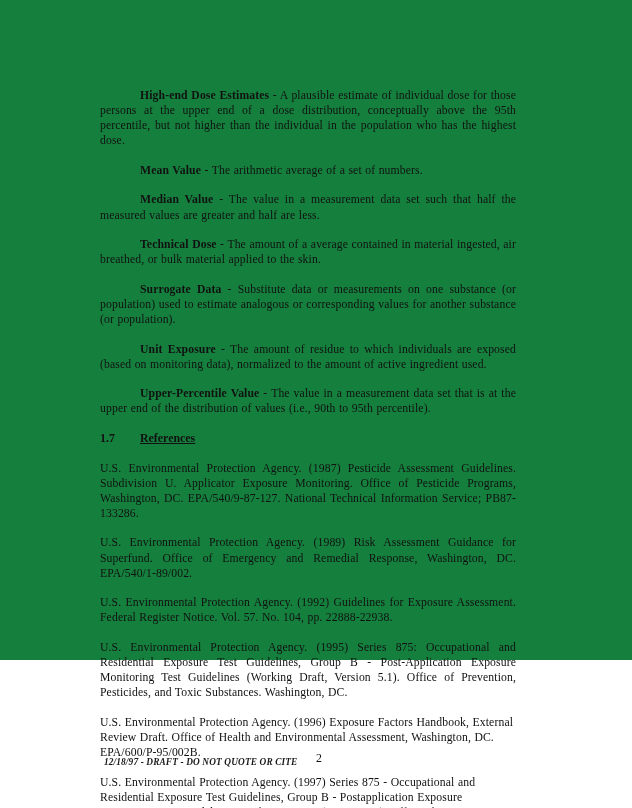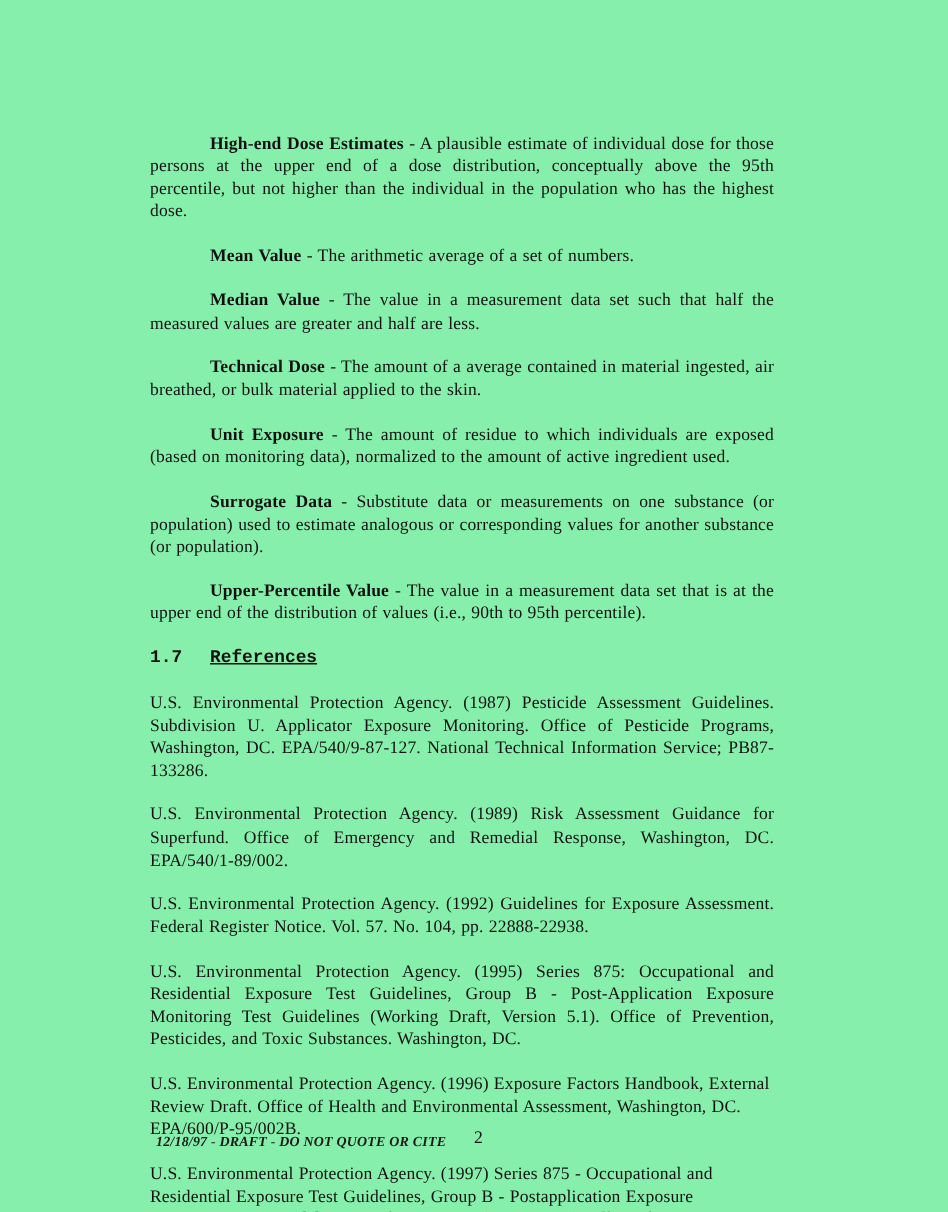--- a/index.html
+++ b/index.html
@@ -15,22 +15,22 @@
     font-family: "Liberation Serif", "DejaVu Serif", serif;
     color: #111111;
     overflow: hidden;
   }
 
   .page {
     position: absolute;
     left: 0;
     top: 0;
     width: 632px;
-    height: 808px;
-    background: #86efac;
+    height: 660px;
+    background: #15803d;
   }
 
   .content {
     position: absolute;
     left: 100px;
     top: 88px;
     width: 416px;
   }
 
   
@@ -53,21 +53,20 @@
   }
 
   
   .heading {
     margin: 0 0 14.5px 0;
     font-size: 11.9px;
     line-height: 15.1px;
     font-weight: bold;
     display: block;
     white-space: nowrap;
-    font-family: Liberation Mono, monospace;
   }
   .heading .num {
     display: inline-block;
     width: 40px;
     font-weight: bold;
   }
   .heading .title {
     text-decoration: underline;
     font-weight: bold;
   }
@@ -120,23 +119,23 @@
   <div class="content">
 
     <p class="para indent"><span class="term">High-end Dose Estimates</span><span> - </span><span>A plausible estimate of individual dose for those persons at the upper end of a dose distribution, conceptually above the 95th percentile, but not higher than the individual in the population who has the highest dose.</span></p>
 
     <p class="para indent"><span class="term">Mean Value</span><span> - </span><span>The arithmetic average of a set of numbers.</span></p>
 
     <p class="para indent"><span class="term">Median Value</span><span> - </span><span>The value in a measurement data set such that half the measured values are greater and half are less.</span></p>
 
     <p class="para indent"><span class="term">Technical Dose</span><span> - </span><span>The amount of a average contained in material ingested, air breathed, or bulk material applied to the skin.</span></p>
 
+    <p class="para indent"><span class="term">Surrogate Data</span><span> - </span><span>Substitute data or measurements on one substance (or population) used to estimate analogous or corresponding values for another substance (or population).</span></p>
+
     <p class="para indent"><span class="term">Unit Exposure</span><span> - </span><span>The amount of residue to which individuals are exposed (based on monitoring data), normalized to the amount of active ingredient used.</span></p>
-
-    <p class="para indent"><span class="term">Surrogate Data</span><span> - </span><span>Substitute data or measurements on one substance (or population) used to estimate analogous or corresponding values for another substance (or population).</span></p>
 
     <p class="para indent"><span class="term">Upper-Percentile Value</span><span> - </span><span>The value in a measurement data set that is at the upper end of the distribution of values (i.e., 90th to 95th percentile).</span></p>
 
     <div class="heading"><span class="num">1.7</span><span class="title">References</span></div>
 
     <p class="ref">U.S. Environmental Protection Agency.  (1987)  Pesticide Assessment Guidelines.  Subdivision U.  Applicator Exposure Monitoring.  Office of Pesticide Programs, Washington, DC.  EPA/540/9-87-127.  National Technical Information Service; PB87-133286.</p>
     <p class="ref">U.S. Environmental Protection Agency.  (1989)  Risk Assessment Guidance for Superfund.  Office of Emergency and Remedial Response, Washington, DC.  EPA/540/1-89/002.</p>
     <p class="ref">U.S. Environmental Protection Agency.  (1992)  Guidelines for Exposure Assessment.  Federal Register Notice.  Vol. 57. No. 104, pp. 22888-22938.</p>
     <p class="ref">U.S. Environmental Protection Agency.  (1995) Series 875: Occupational and Residential Exposure Test Guidelines, Group B - Post-Application Exposure Monitoring Test Guidelines (Working Draft, Version 5.1). Office of Prevention, Pesticides, and Toxic Substances.  Washington, DC.</p>
     <p class="ref nojust">U.S. Environmental Protection Agency.  (1996) Exposure Factors Handbook, External Review Draft. Office of Health and Environmental Assessment, Washington, DC. EPA/600/P-95/002B.</p>

